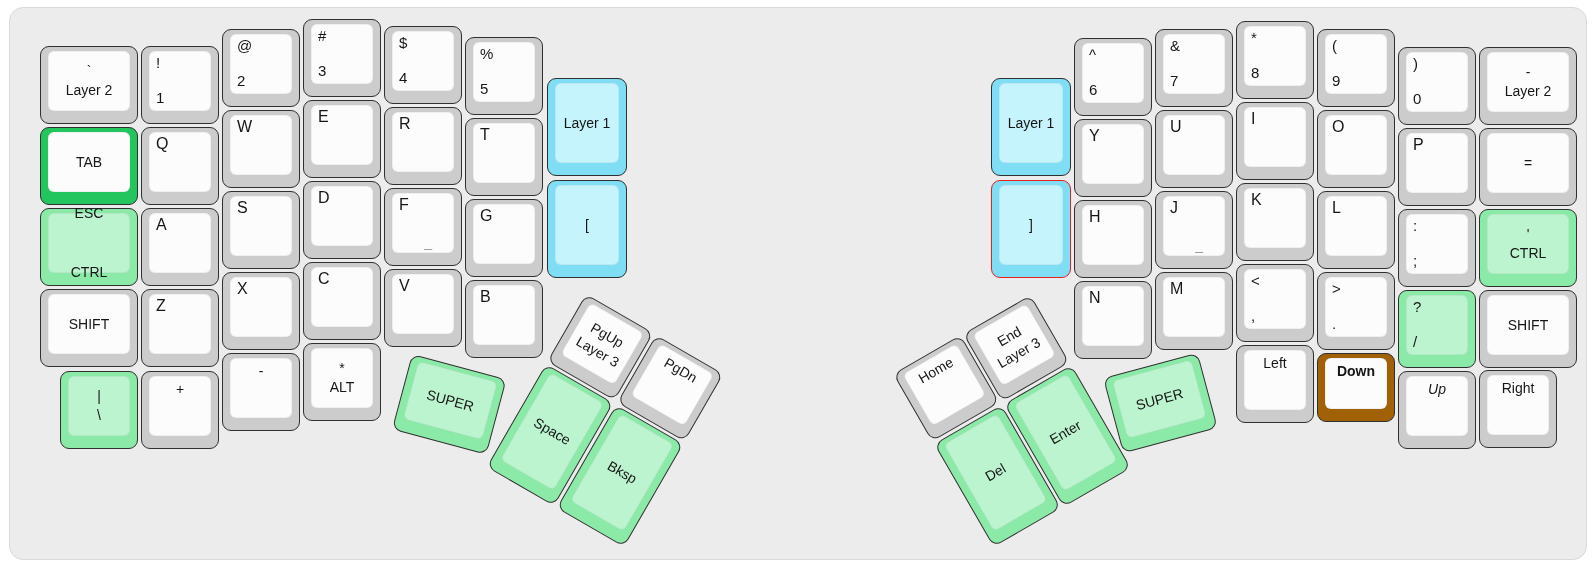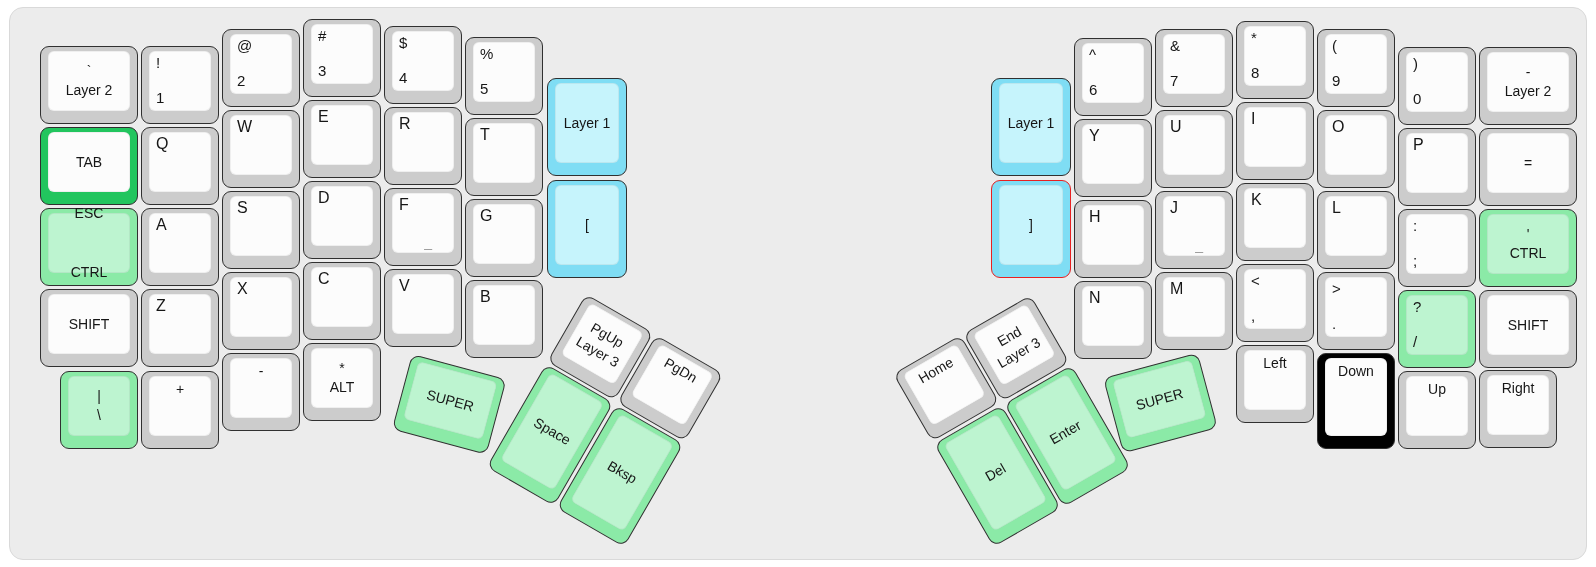--- a/index.html
+++ b/index.html
@@ -344,21 +344,21 @@
       <div class="keytop" style="background: rgb(252, 252, 252);">
         <span class="legend">L</span>
       </div>
     </div>
     <div class="key mode-dual" style="left: 1317px; top: 272px; width: 78px; height: 78px; background: rgb(204, 204, 204); border-color: rgb(48, 48, 48); color: rgb(22, 22, 22);">
       <div class="keytop" style="background: rgb(252, 252, 252);">
         <span class="legend">&gt;</span>
         <span class="legend">.</span>
       </div>
     </div>
-    <div class="key mode-top" style="left: 1317px; top: 353px; width: 78px; height: 96px; background: #000000; border-color: rgb(48, 48, 48); color: rgb(22, 22, 22);">
+    <div class="key mode-top" style="left: 1317px; top: 353px; width: 78px; height: 69px; background: #a16207; border-color: rgb(48, 48, 48); color: rgb(22, 22, 22); font-weight: bold;">
       <div class="keytop" style="background: rgb(252, 252, 252);">
         <span class="legend">Down</span>
       </div>
     </div>
     <div class="key mode-dual" style="left: 1398px; top: 47px; width: 78px; height: 78px; background: rgb(204, 204, 204); border-color: rgb(48, 48, 48); color: rgb(22, 22, 22);">
       <div class="keytop" style="background: rgb(252, 252, 252);">
         <span class="legend">)</span>
         <span class="legend">0</span>
       </div>
     </div>
@@ -373,21 +373,21 @@
         <span class="legend">;</span>
       </div>
     </div>
     <div class="key mode-dual" style="left: 1398px; top: 290px; width: 78px; height: 78px; background: rgb(139, 234, 167); border-color: rgb(48, 48, 48); color: rgb(22, 22, 22);">
       <div class="keytop" style="background: rgb(189, 244, 208);">
         <span class="legend">?</span>
         <span class="legend">/</span>
       </div>
     </div>
     <div class="key mode-top" style="left: 1398px; top: 371px; width: 78px; height: 78px; background: rgb(204, 204, 204); border-color: rgb(48, 48, 48); color: rgb(22, 22, 22);">
-      <div class="keytop" style="background: rgb(252, 252, 252);">
+      <div class="keytop" style="background: rgb(252, 252, 252); font-style: italic;">
         <span class="legend">Up</span>
       </div>
     </div>
     <div class="key mode-center" style="left: 1479px; top: 47px; width: 98px; height: 78px; background: rgb(204, 204, 204); border-color: rgb(48, 48, 48); color: rgb(22, 22, 22);">
       <div class="keytop" style="background: rgb(252, 252, 252);">
         <span class="legend">-</span>
         <span class="legend">Layer 2</span>
       </div>
     </div>
     <div class="key mode-center" style="left: 1479px; top: 128px; width: 98px; height: 78px; background: rgb(204, 204, 204); border-color: rgb(48, 48, 48); color: rgb(22, 22, 22);">

